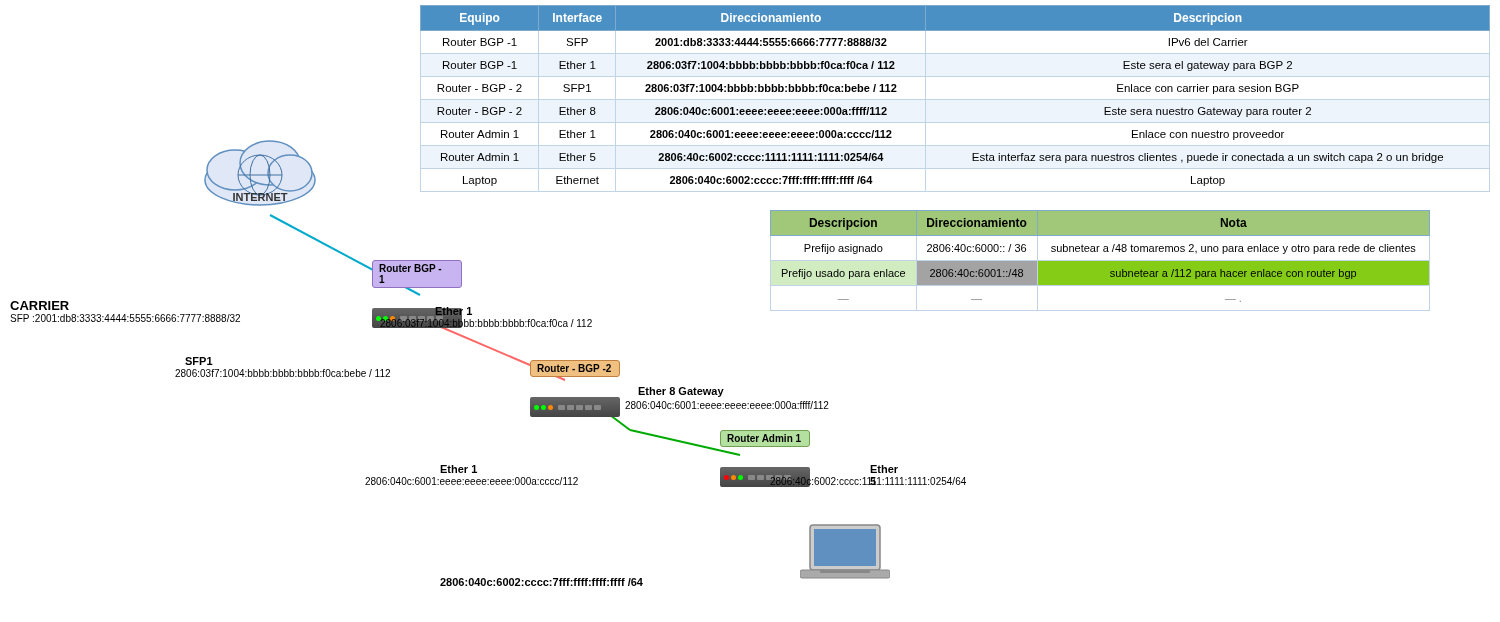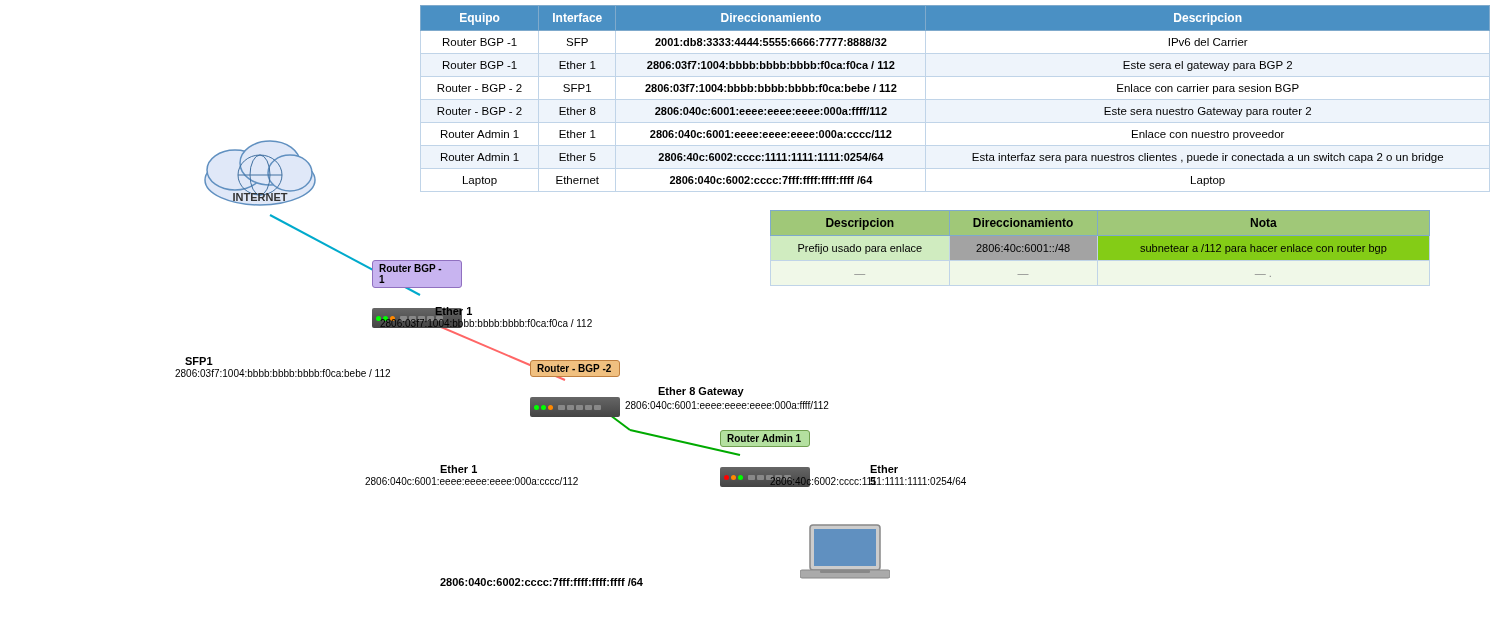--- a/index.html
+++ b/index.html
@@ -178,20 +178,25 @@
 <div class="second-table-section">
   <table class="second-table">
     <thead>
       <tr>
         <th>Descripcion</th>
         <th>Direccionamiento</th>
         <th>Nota</th>
       </tr>
     </thead>
     <tbody id="second-tbody">
+    <tr>
+          <td>Prefijo asignado</td>
+          <td>2806:40c:6000:: / 36</td>
+          <td>subnetear a /48  tomaremos 2, uno para enlace y otro para rede de clientes</td>
+        </tr>
         <tr style="background: rgb(232, 245, 224); margin-left: 25px;">
           <td style="background: rgb(208, 236, 192);">Prefijo usado para enlace</td>
           <td style="background: #a3a3a3;">2806:40c:6001::/48</td>
           <td style="background: #84cc16;">subnetear a /112 para hacer enlace con router bgp</td>
         </tr>
         <tr style="color: rgb(136, 136, 136);">
           <td>—</td>
           <td>—</td>
           <td>— .</td>
         </tr>
@@ -222,20 +227,24 @@
       <ellipse cx="75" cy="38" rx="30" ry="22" fill="#e0e8f8" stroke="#6090c0" stroke-width="1.5"></ellipse>
       <ellipse cx="95" cy="48" rx="22" ry="18" fill="#e0e8f8" stroke="#6090c0" stroke-width="1.5"></ellipse>
 
       <ellipse cx="65" cy="50" rx="22" ry="20" fill="none" stroke="#4070a0" stroke-width="1"></ellipse>
       <line x1="43" y1="50" x2="87" y2="50" stroke="#4070a0" stroke-width="1"></line>
       <ellipse cx="65" cy="50" rx="10" ry="20" fill="none" stroke="#4070a0" stroke-width="1"></ellipse>
       <text x="65" y="76" text-anchor="middle" font-size="11" font-weight="bold" fill="#333">INTERNET</text>
     </svg>
   </div>
 
+  <div style="position:absolute; top:298px; left:10px;">
+    <div style="font-weight:bold; font-size:13px;">CARRIER</div>
+    <div style="font-size:10px;">SFP :2001:db8:3333:4444:5555:6666:7777:8888/32</div>
+  </div>
 
   <div style="position:absolute; top:260px; left:372px;">
     <div class="router-label-box">Router BGP -<br>1</div>
     <div style="width:90px; height:20px; background:linear-gradient(to bottom,#666,#444); border-radius:2px; display:flex; align-items:center; padding:0 4px; gap:2px;">
       <div style="width:5px;height:5px;background:#0f0;border-radius:50%;"></div>
       <div style="width:5px;height:5px;background:#0f0;border-radius:50%;"></div>
       <div style="width:5px;height:5px;background:#f80;border-radius:50%;"></div>
       <div style="display:flex;gap:2px;margin-left:3px;">
         <div style="width:7px;height:5px;background:#888;border-radius:1px;"></div>
         <div style="width:7px;height:5px;background:#888;border-radius:1px;"></div>
@@ -261,21 +270,21 @@
         <div style="width:7px;height:5px;background:#888;border-radius:1px;"></div>
         <div style="width:7px;height:5px;background:#888;border-radius:1px;"></div>
         <div style="width:7px;height:5px;background:#888;border-radius:1px;"></div>
       </div>
     </div>
   </div>
 
   <div style="position:absolute; top:355px; left:185px; font-size:11px; font-weight:bold;">SFP1</div>
   <div style="position:absolute; top:368px; left:175px; font-size:10px;">2806:03f7:1004:bbbb:bbbb:bbbb:f0ca:bebe / 112</div>
 
-  <div style="position:absolute; top:385px; left:638px; font-size:11px; font-weight:bold;margin-left:20px;">Ether 8 Gateway</div>
+  <div style="position:absolute; top:385px; left:638px; font-size:11px; font-weight:bold;">Ether 8 Gateway</div>
   <div style="position:absolute; top:400px; left:625px; font-size:10px;">2806:040c:6001:eeee:eeee:eeee:000a:ffff/112</div>
 
   <div style="position:absolute; top:430px; left:720px;">
     <div class="router-label-box green">Router Admin 1</div>
     <div style="width:90px; height:20px; background:linear-gradient(to bottom,#666,#444); border-radius:2px; display:flex; align-items:center; padding:0 4px; gap:2px;">
       <div style="width:5px;height:5px;background:#f00;border-radius:50%;"></div>
       <div style="width:5px;height:5px;background:#f80;border-radius:50%;"></div>
       <div style="width:5px;height:5px;background:#0f0;border-radius:50%;"></div>
       <div style="display:flex;gap:2px;margin-left:3px;">
         <div style="width:7px;height:5px;background:#888;border-radius:1px;"></div>

